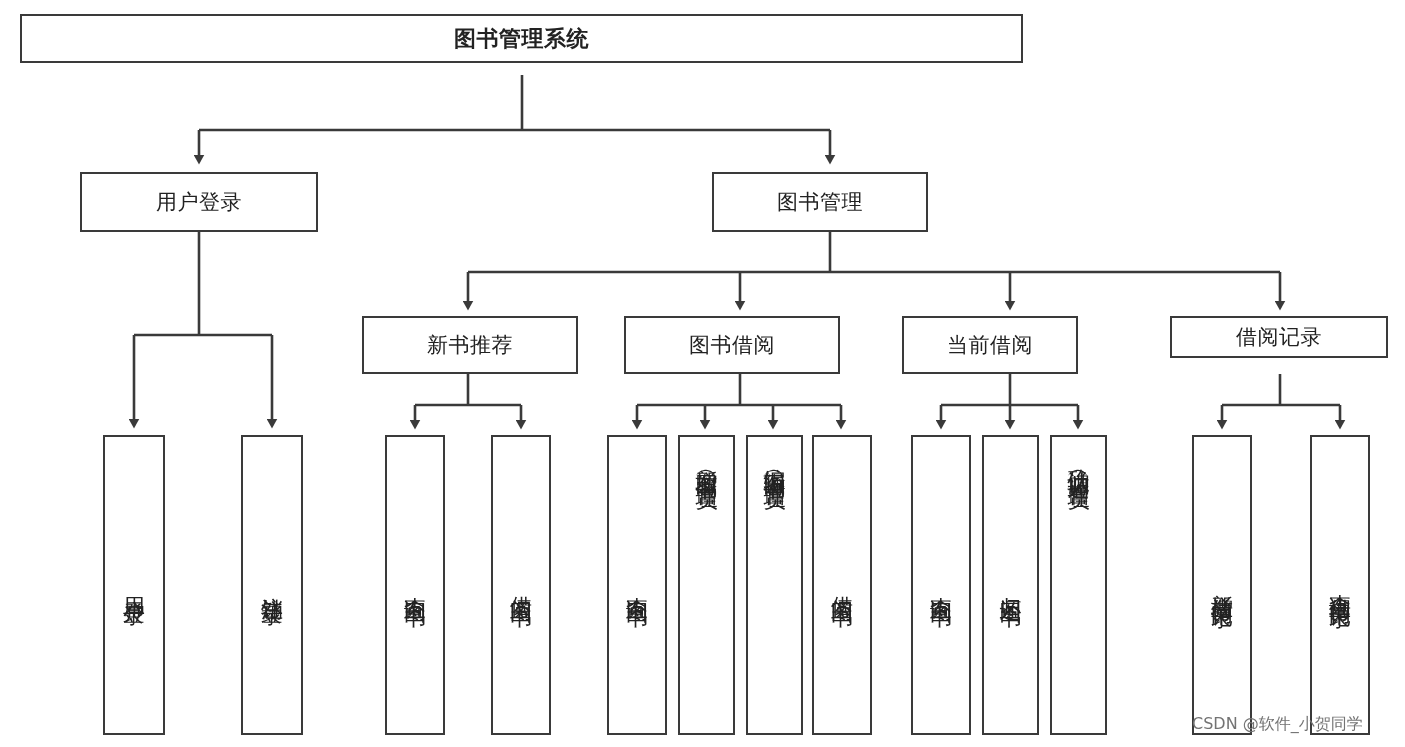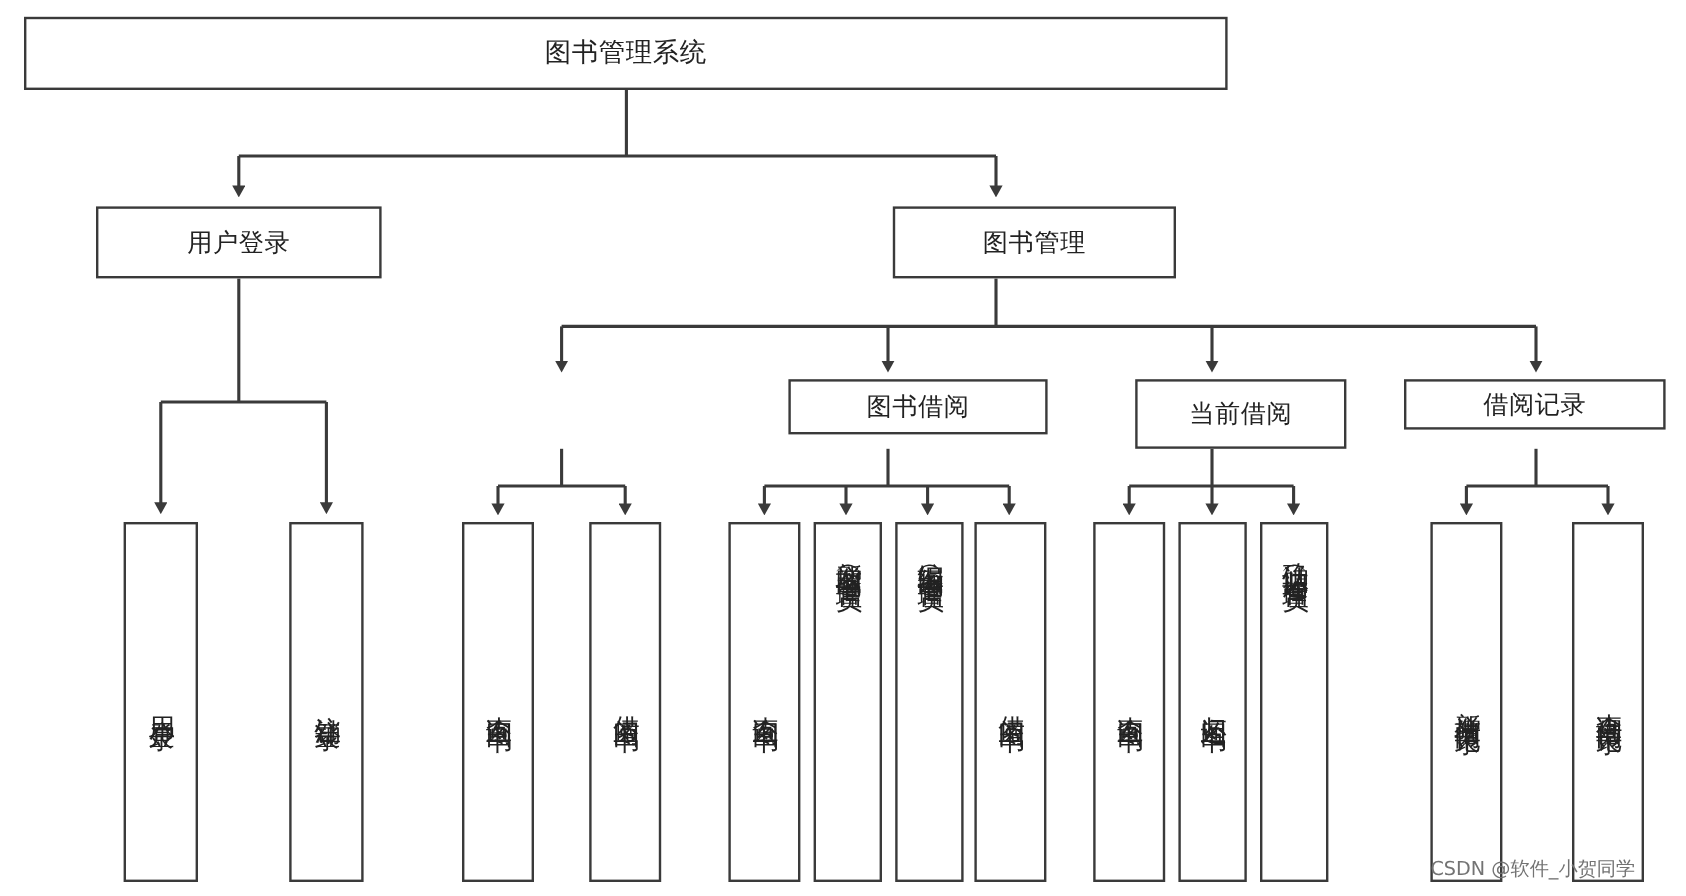--- a/index.html
+++ b/index.html
@@ -125,35 +125,38 @@
       <path d="M1010,405 L1010,421" marker-end="url(#arrow)"></path>
       <path d="M1078,405 L1078,421" marker-end="url(#arrow)"></path>
 
       <path d="M1280,374 L1280,405"></path>
       <path d="M1222,405 L1340,405"></path>
       <path d="M1222,405 L1222,421" marker-end="url(#arrow)"></path>
       <path d="M1340,405 L1340,421" marker-end="url(#arrow)"></path>
     </g>
   </svg>
 
-  <div class="node h root" style="left:20px; top:14px; width:1003px; height:61px;">
+  <div class="node h root" style="left:20px; top:14px; width:1003px; height:49px;font-weight:bold;">
     <span class="lbl">图书管理系统</span>
   </div>
 
   <div class="node h" style="left:80px; top:172px; width:238px; height:60px;">
     <span class="lbl">用户登录</span>
   </div>
-  <div class="node h" style="left:744px; top:172px; width:236px; height:60px;">
+  <div class="node h" style="left:712px; top:172px; width:216px; height:60px;">
     <span class="lbl">图书管理</span>
   </div>
 
-  <div class="node h" style="left:657px; top:316px; width:216px; height:46px;">
+  <div class="node h" style="left:362px; top:316px; width:216px; height:58px;">
+    <span class="lbl">新书推荐</span>
+  </div>
+  <div class="node h" style="left:624px; top:316px; width:216px; height:58px;">
     <span class="lbl">图书借阅</span>
   </div>
-  <div class="node h" style="left:902px; top:316px; width:176px; height:58px;margin-left:44px;">
+  <div class="node h" style="left:902px; top:316px; width:176px; height:58px;">
     <span class="lbl">当前借阅</span>
   </div>
   <div class="node h" style="left:1170px; top:316px; width:218px; height:42px;">
     <span class="lbl">借阅记录</span>
   </div>
 
   <div class="node v" style="left:103px; top:435px; width:62px; height:300px;">
     <span class="lbl">用户登录</span>
   </div>
   <div class="node v" style="left:241px; top:435px; width:62px; height:300px;">

